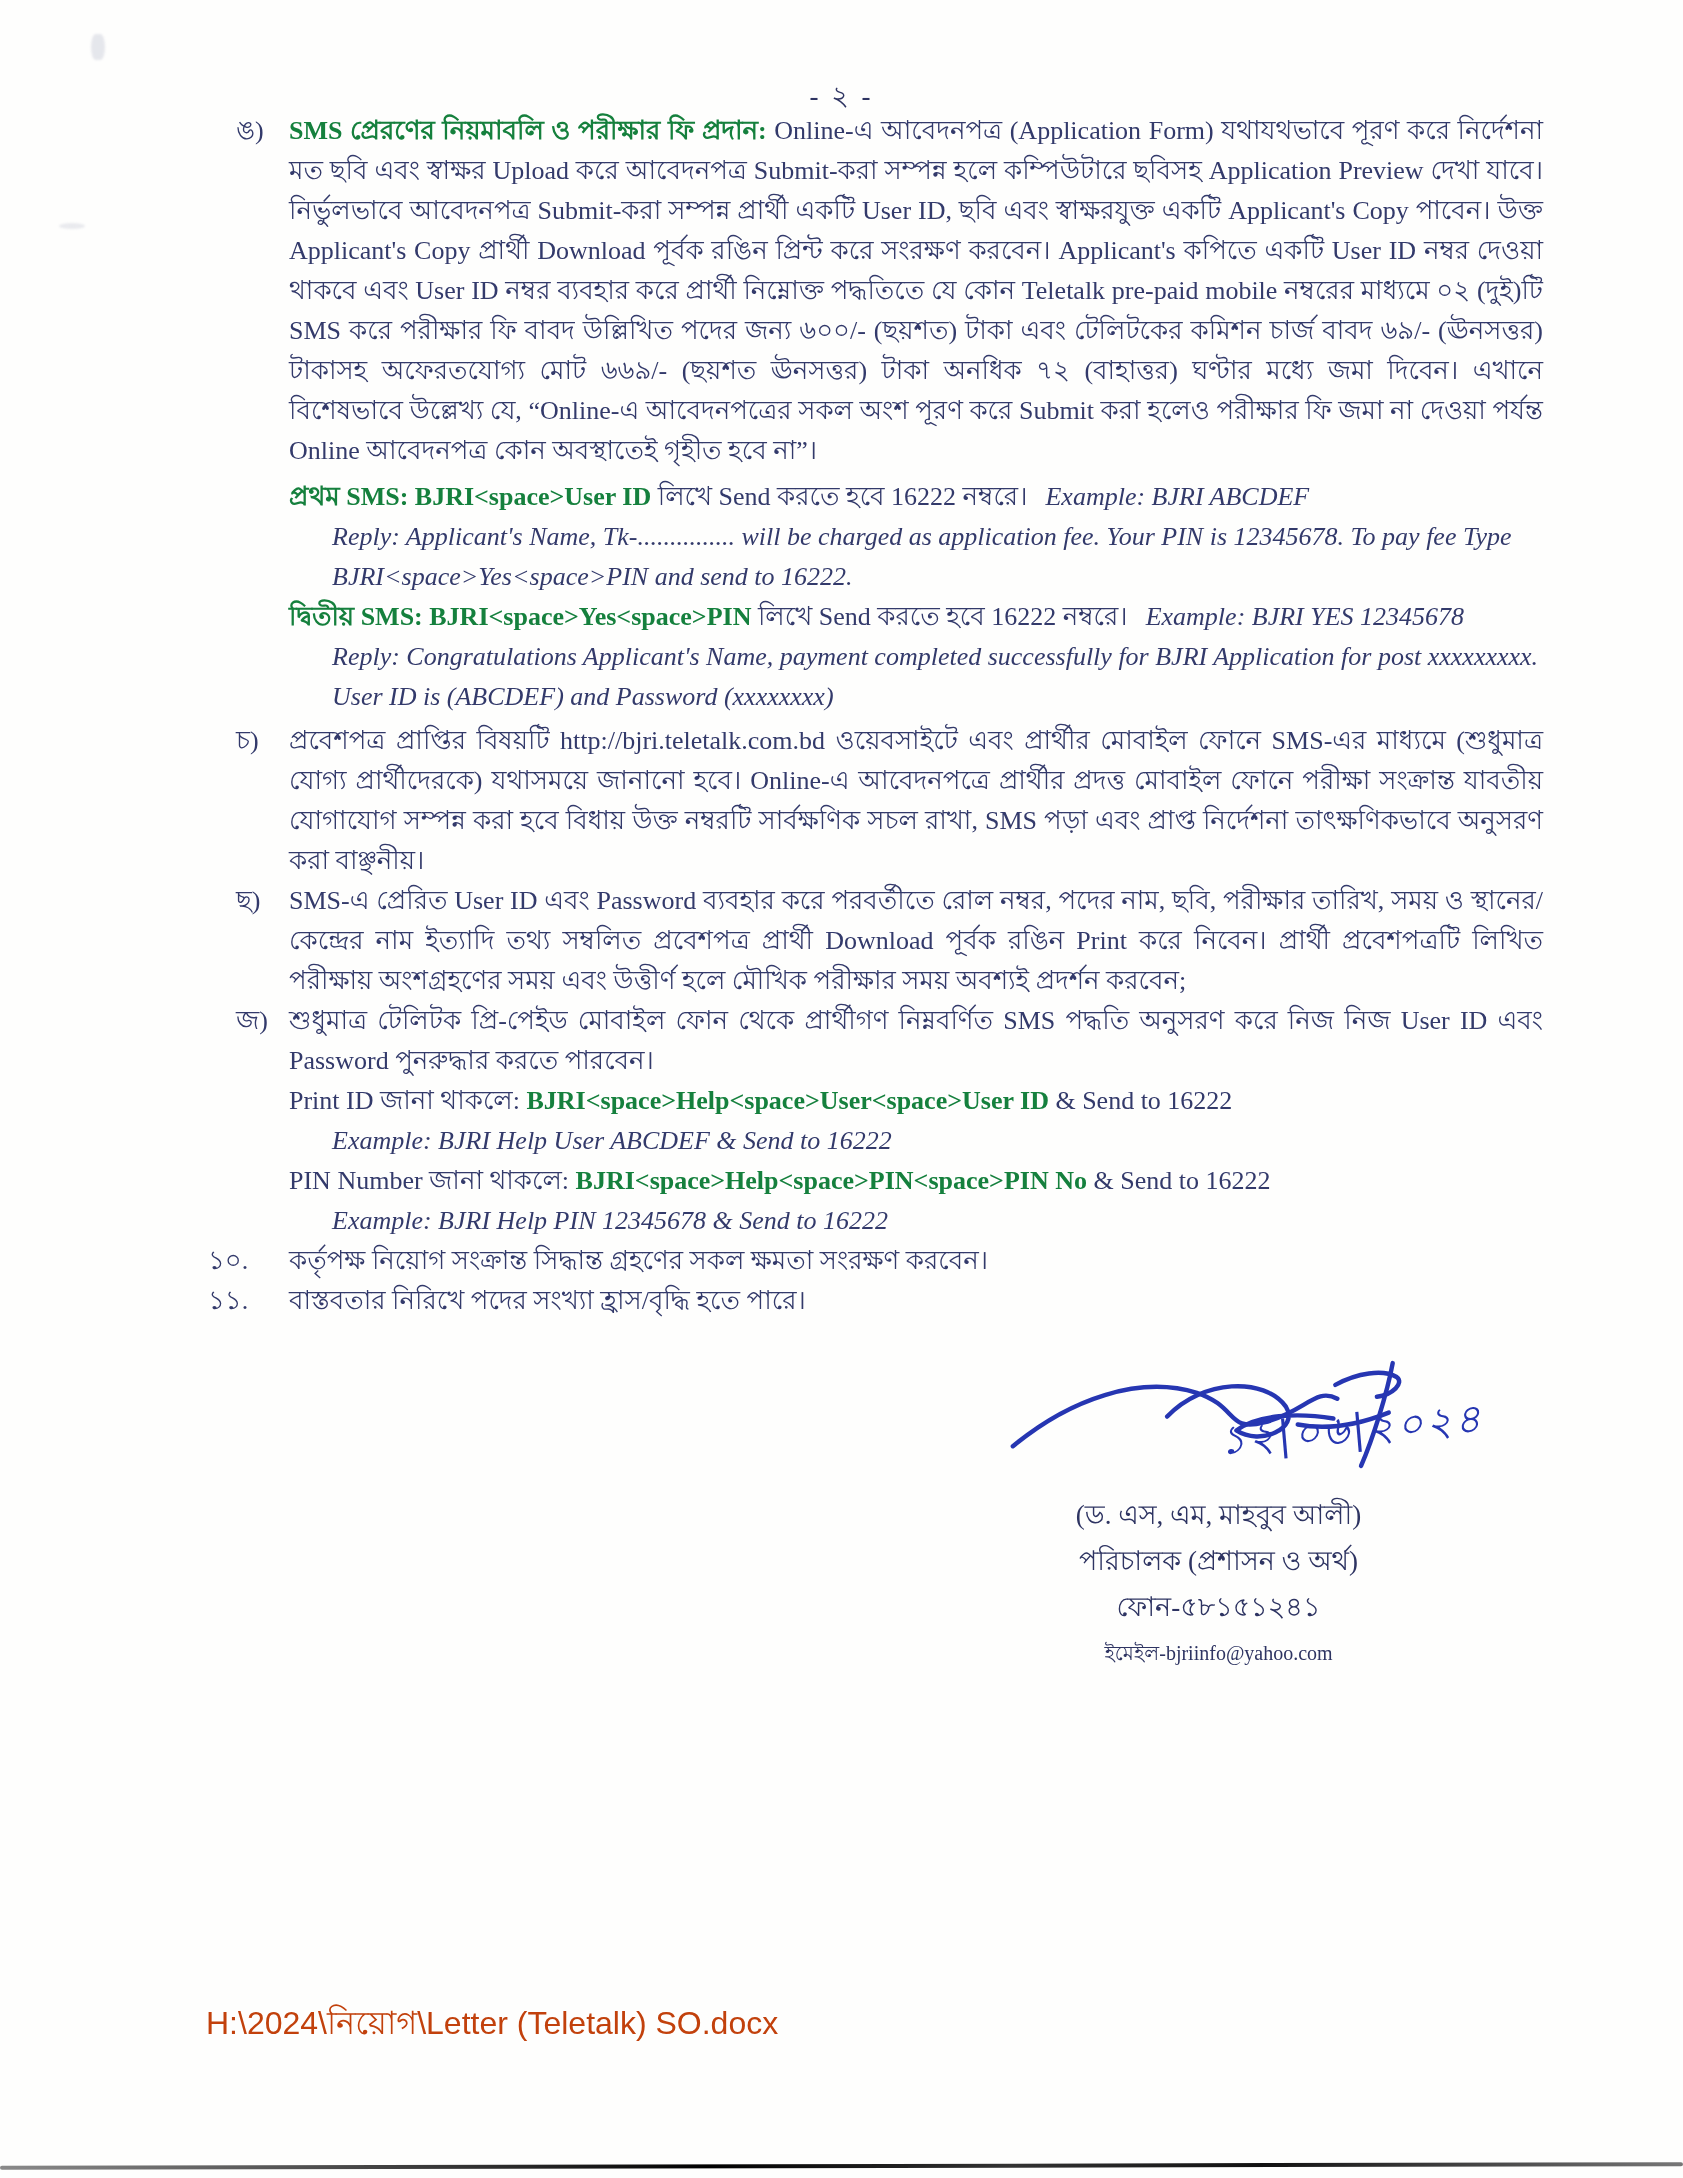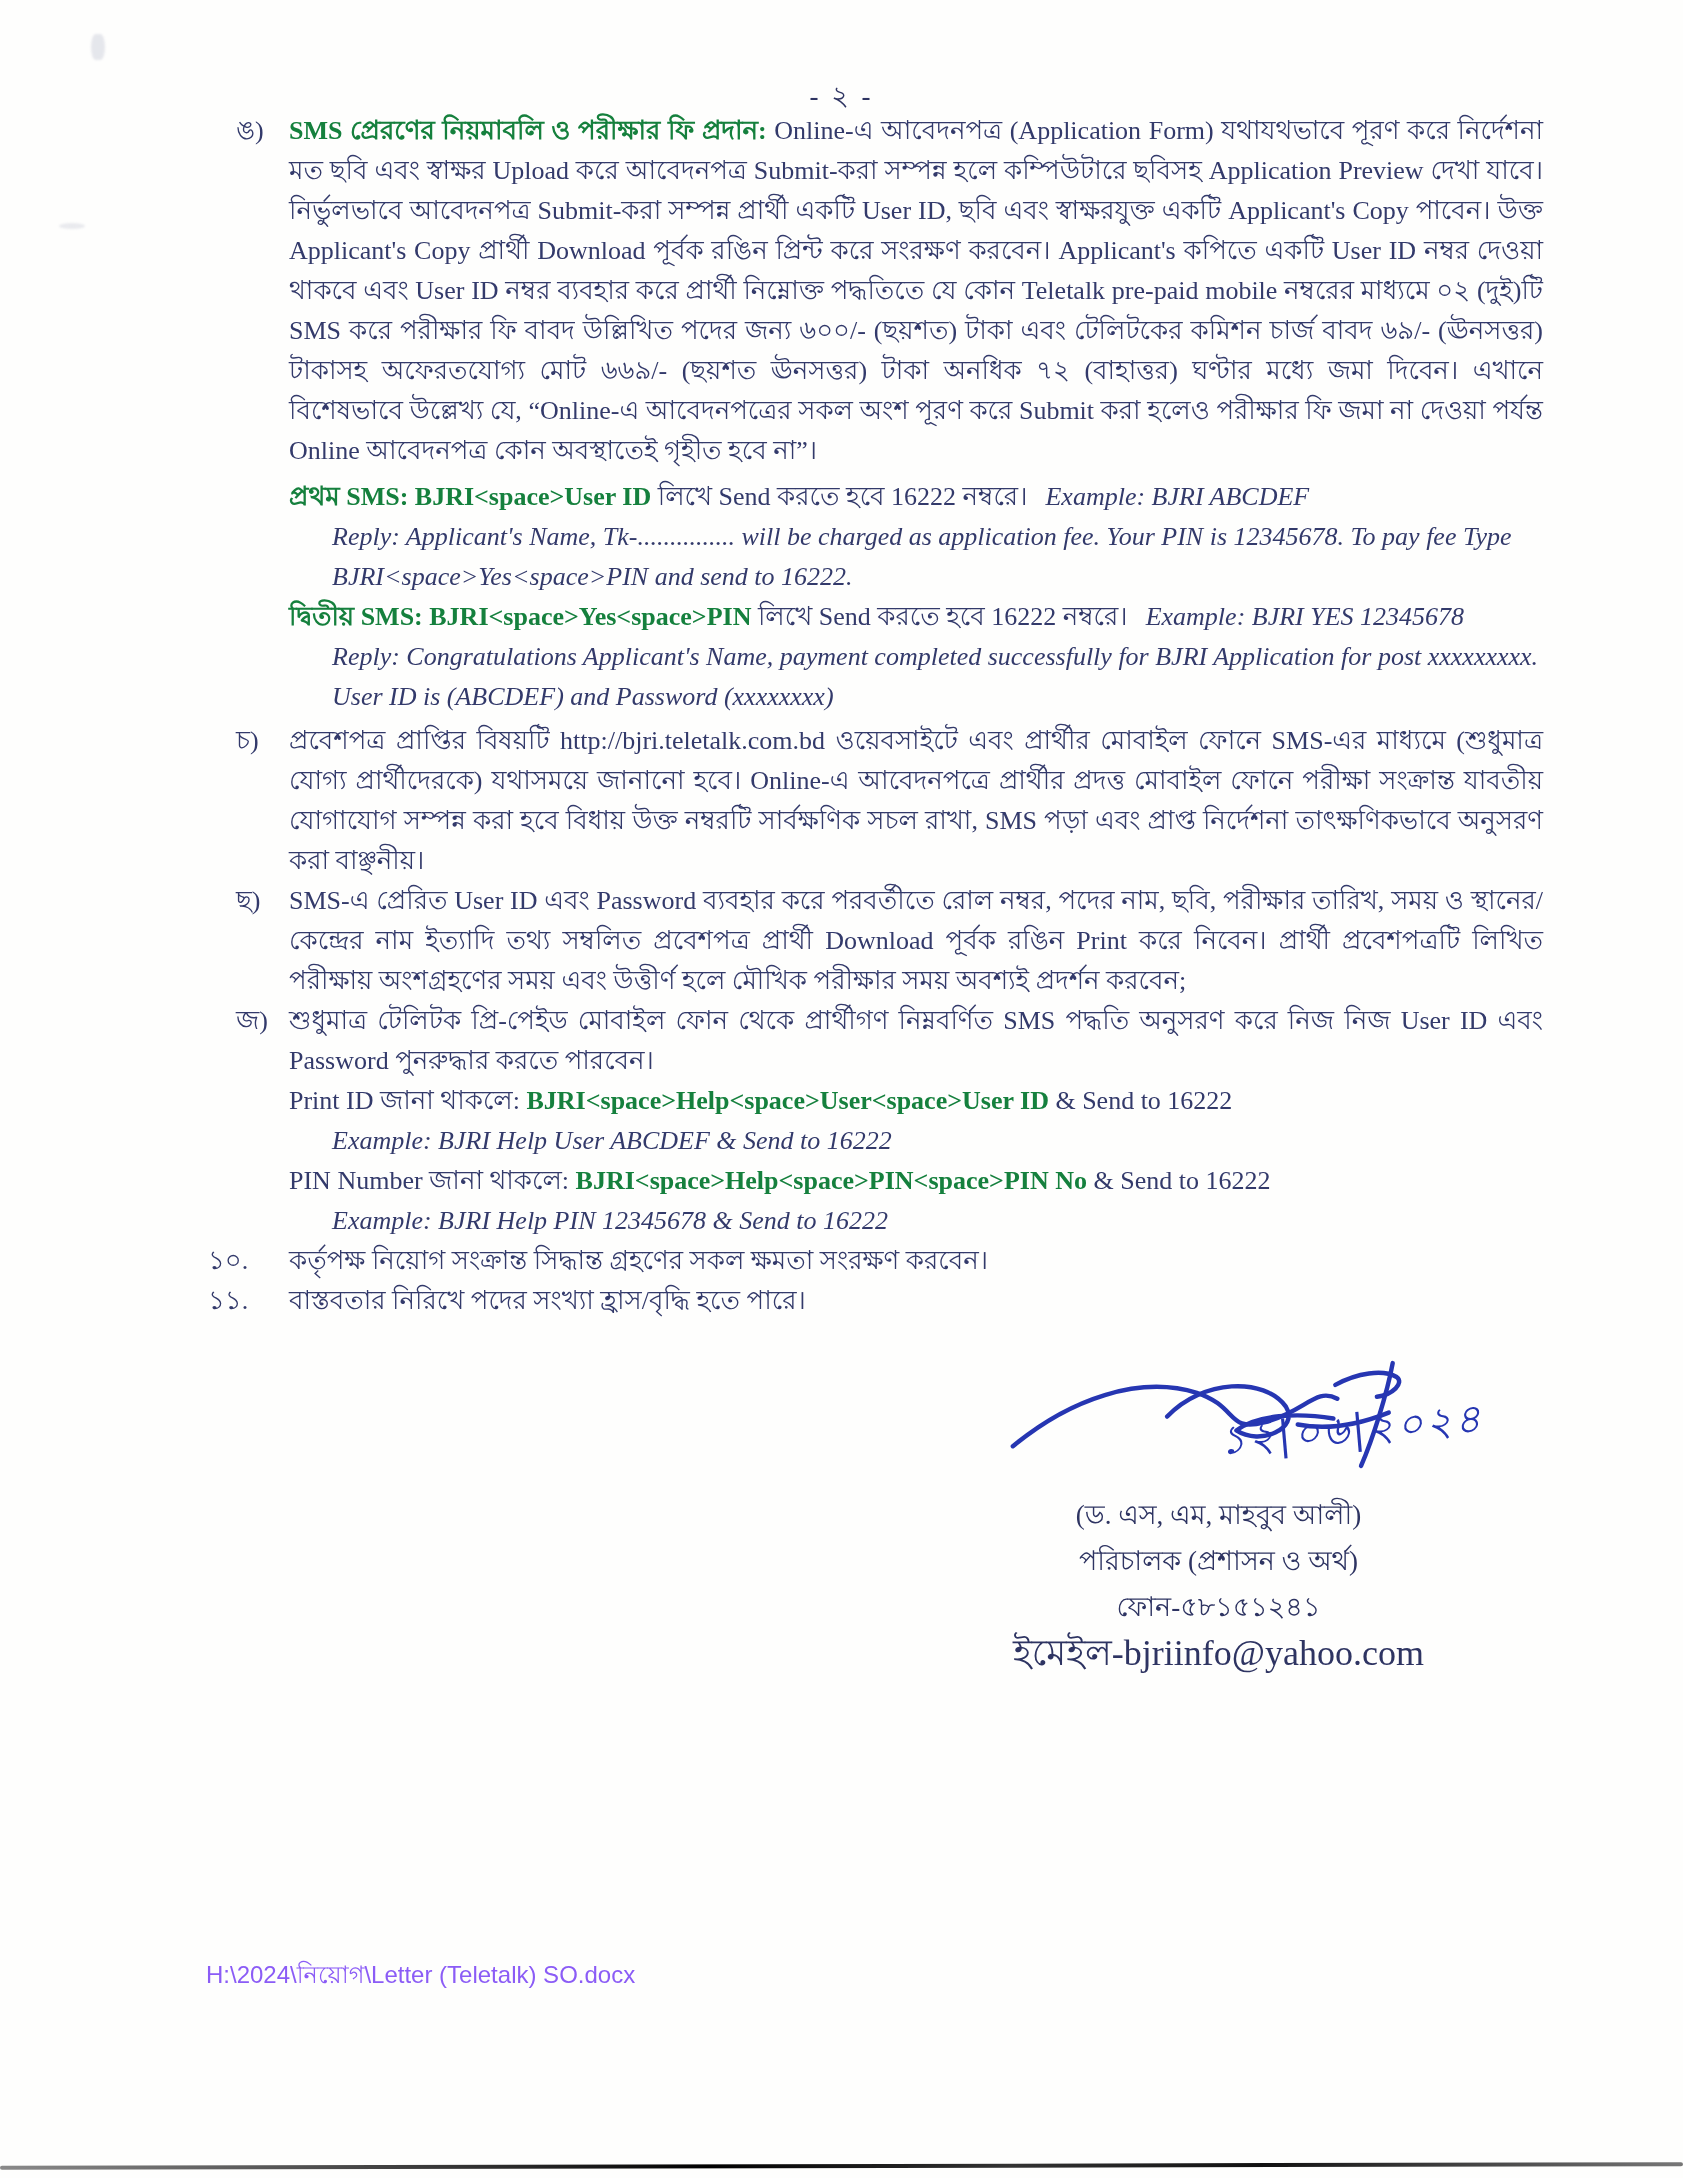--- a/index.html
+++ b/index.html
@@ -43,25 +43,25 @@
   }
   .sig-canvas { position:relative; height:131px; }
   .sig-svg { position:absolute; left:30px; top:0; }
   .sig-date {
     position:absolute; right:-18px; top:51px;
     font-size:40px; font-style:italic; letter-spacing:3px;
     color:#2636b2; transform:rotate(-5deg); white-space:nowrap;
     font-family:"DejaVu Serif",serif;
   }
   .sig-name { margin-top:6px; }
-  .sig-email { font-size:36px; }
+  .sig-email { font-size:20px; }
   .footer {
-    position:absolute; left:206px; top:1956px;
+    position:absolute; left:206px; top:1998px;
     font-family:"Liberation Sans","DejaVu Sans",sans-serif;
-    font-size:24px; color:#8b5cf6;
+    font-size:32px; color:#c2410c;
   }
   .scanline {
     position:absolute; left:0; right:0; top:2164px; height:4px;
     background:linear-gradient(90deg,#8a8a8a 0%,#2b2b2b 30%,#000 42%,#333 60%,#111 75%,#777 100%);
     border-radius:2px; transform:rotate(-0.12deg);
   }
 </style>
 </head>
 <body>
 

